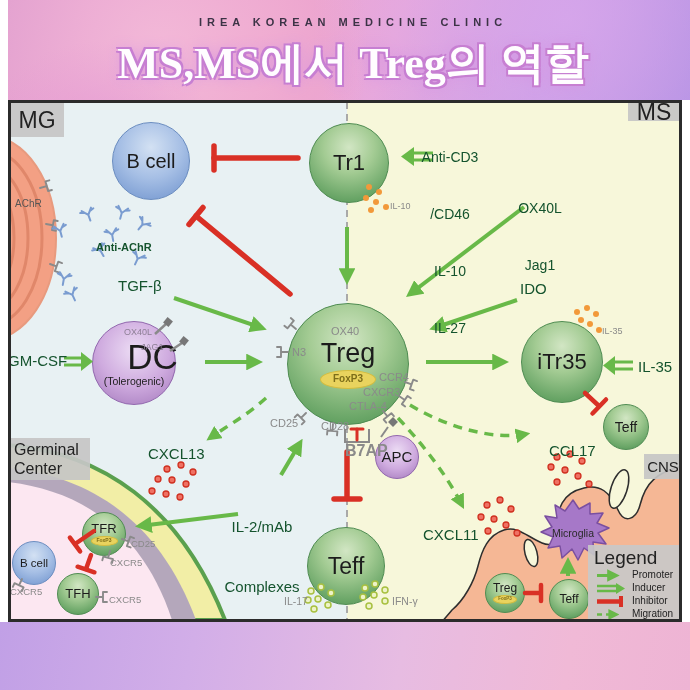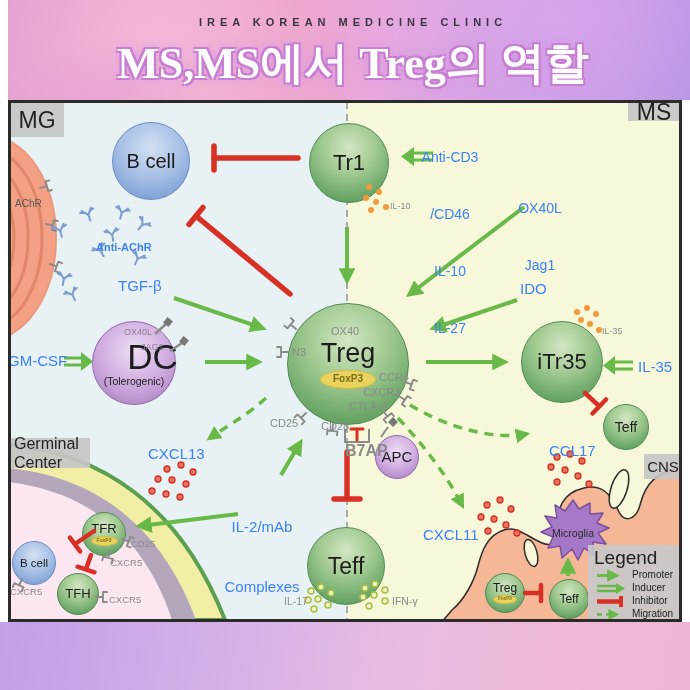--- a/index.html
+++ b/index.html
@@ -21,21 +21,21 @@
   .bghalf{position:absolute;top:100px;height:522px;}
   #frame{position:absolute;left:8px;top:100px;width:674px;height:522px;border:3px solid #2b2b2b;box-sizing:border-box;pointer-events:none;z-index:50;}
   svg.layer{position:absolute;left:0;top:0;z-index:2;}
   svg#fg{z-index:6;}
   .cell{position:absolute;border-radius:50%;display:flex;flex-direction:column;align-items:center;justify-content:center;
     color:#1c1c1c;z-index:4;text-align:center;line-height:1.05;}
   .green{background:radial-gradient(circle at 50% 30%,#d2e6c4 0%,#a3cb93 38%,#67a465 78%,#55905a 100%);border:1px solid #4f8c52;}
   .blue{background:radial-gradient(circle at 50% 32%,#d3e1f3 0%,#a6bfe5 48%,#7a9cd2 88%,#6e90c6 100%);border:1px solid #6b8dc0;}
   .purple{background:radial-gradient(circle at 50% 35%,#ecdcf4 0%,#cfabdf 52%,#a97fc0 92%,#9e74b8 100%);border:1px solid #9267ae;}
   .foxp3{background:#e9d35e;border:1px solid #d4bc3e;border-radius:50%;color:#7d6e1a;font-weight:bold;display:flex;align-items:center;justify-content:center;}
-  .lbl{position:absolute;color:#3b82f6;z-index:8;white-space:pre;}
+  .lbl{position:absolute;color:#14532d;z-index:8;white-space:pre;}
   .gray{color:#8a8a8a;}
   .graybox{position:absolute;background:rgba(198,198,198,.92);color:#222;z-index:9;display:flex;align-items:center;justify-content:center;}
   #legend-box{position:absolute;left:588px;top:545px;width:94px;height:75px;background:rgba(200,200,200,.92);z-index:9;padding:2px 0 0 6px;box-sizing:border-box;}
   #legend-box h3{margin:0;font-size:19px;font-weight:normal;color:#222;}
   .legrow{display:flex;align-items:flex-start;height:13px;}
   .legrow span{font-size:10px;color:#222;margin-left:4px;}
   
   #footer{position:absolute;left:0;top:622px;width:690px;height:68px;
     background:linear-gradient(100deg,#c1a0e6 0%,#d2aee8 28%,#e7bce2 58%,#f0b9d6 82%,#eeb4d4 100%);}
 </style>
@@ -360,21 +360,21 @@
   <div class="lbl gray" style="left:110px;top:557px;font-size:9.5px;">CXCR5</div>
   <div class="lbl gray" style="left:10px;top:586px;font-size:9.5px;">CXCR5</div>
   <div class="lbl gray" style="left:109px;top:594px;font-size:9.5px;">CXCR5</div>
 
   <div class="graybox" style="left:10px;top:103px;width:54px;height:34px;font-size:23px;">
       <span>MG</span>
     </div>
   <div class="graybox" style="left:628px;top:103px;width:52px;height:18px;font-size:23px;">
       <span>MS</span>
     </div>
-  <div class="graybox" style="left:10px;top:438px;width:80px;height:30px;font-size:16px;flex-direction:column;align-items:flex-start;padding-left:4px;box-sizing:border-box;line-height:19px;">
+  <div class="graybox" style="left:10px;top:438px;width:80px;height:42px;font-size:16px;flex-direction:column;align-items:flex-start;padding-left:4px;box-sizing:border-box;line-height:19px;">
     <span>Germinal</span>
     <span>Center</span>
   </div>
   <div class="graybox" style="left:644px;top:454px;width:38px;height:25px;font-size:15px;">
       <span>CNS</span>
     </div>
 
   <div id="legend-box">
     <h3>Legend</h3>
     <div class="legrow">

